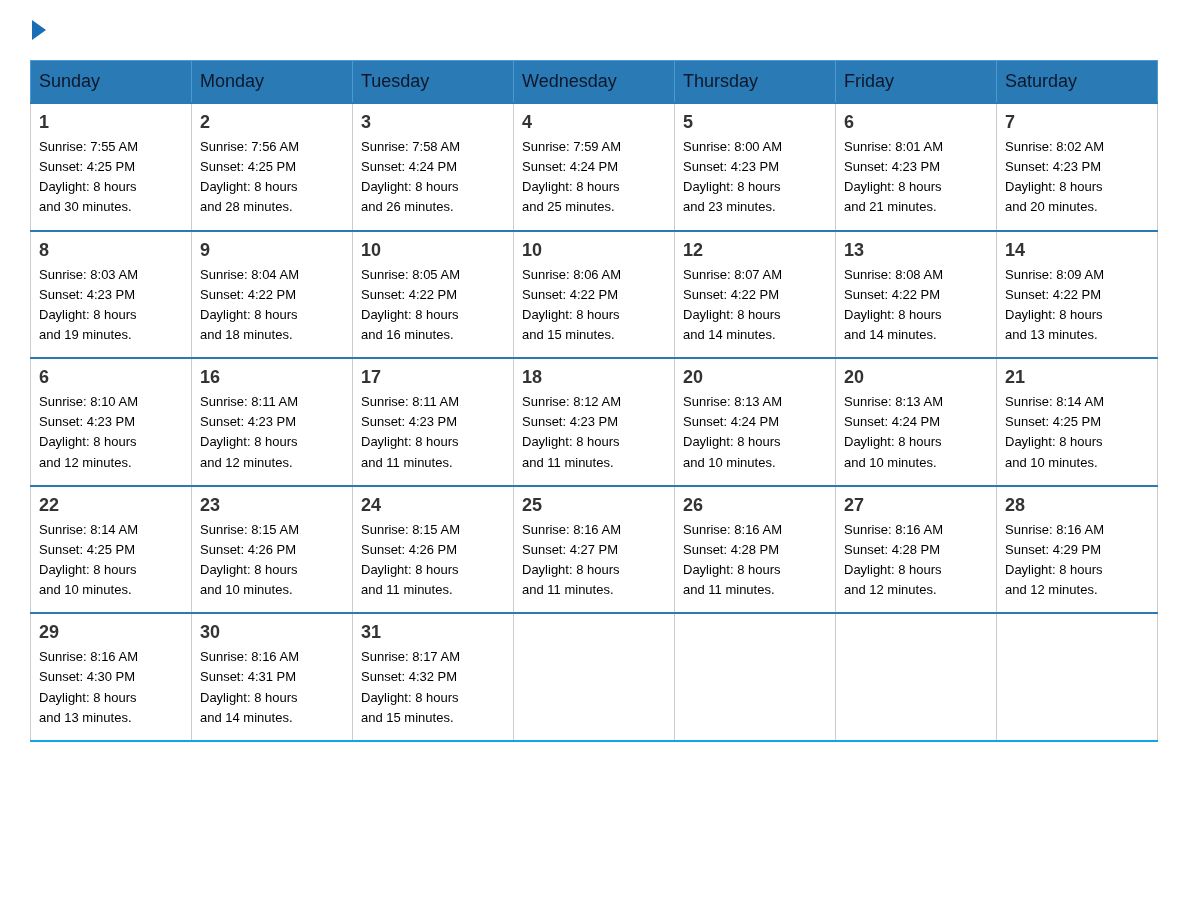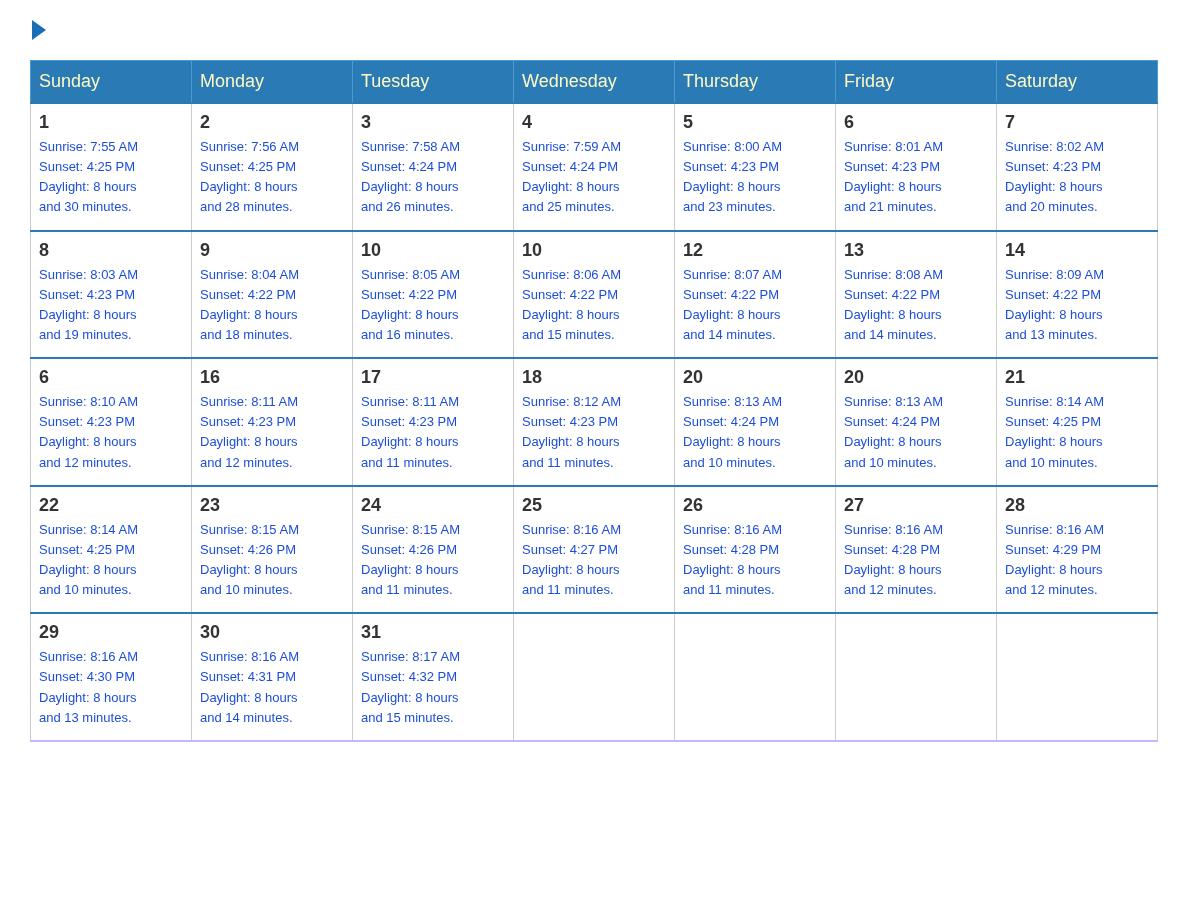--- a/index.html
+++ b/index.html
@@ -58,21 +58,21 @@
       color: #555;
       margin-top: 4px;
     }
     table {
       width: 100%;
       border-collapse: collapse;
       table-layout: fixed;
     }
     thead tr th {
       background-color: #2a7ab5;
-      color: #fef9c3;
+      color: #0f172a;
       font-size: 18px;
       font-weight: normal;
       padding: 10px 8px;
       text-align: left;
       border: 1px solid #4a9ad4;
     }
     tbody tr td {
       border: 1px solid #ccc;
       border-top: 2px solid #2a7ab5;
       vertical-align: top;
@@ -80,25 +80,25 @@
       height: 120px;
     }
     .day-num {
       font-size: 18px;
       font-weight: bold;
       color: #333;
       margin-bottom: 4px;
     }
     .day-info {
       font-size: 13px;
-      color: #1d4ed8;
+      color: #000000;
       line-height: 1.55;
     }
     tbody tr:last-child td {
-      border-bottom: 2px solid #c4b5fd;
+      border-bottom: 2px solid #0ea5e9;
       border-radius: 13px;
     }
     td.empty {
       background: #fff;
     }
   </style>
 </head>
 <body>
 
 <div class="header">

